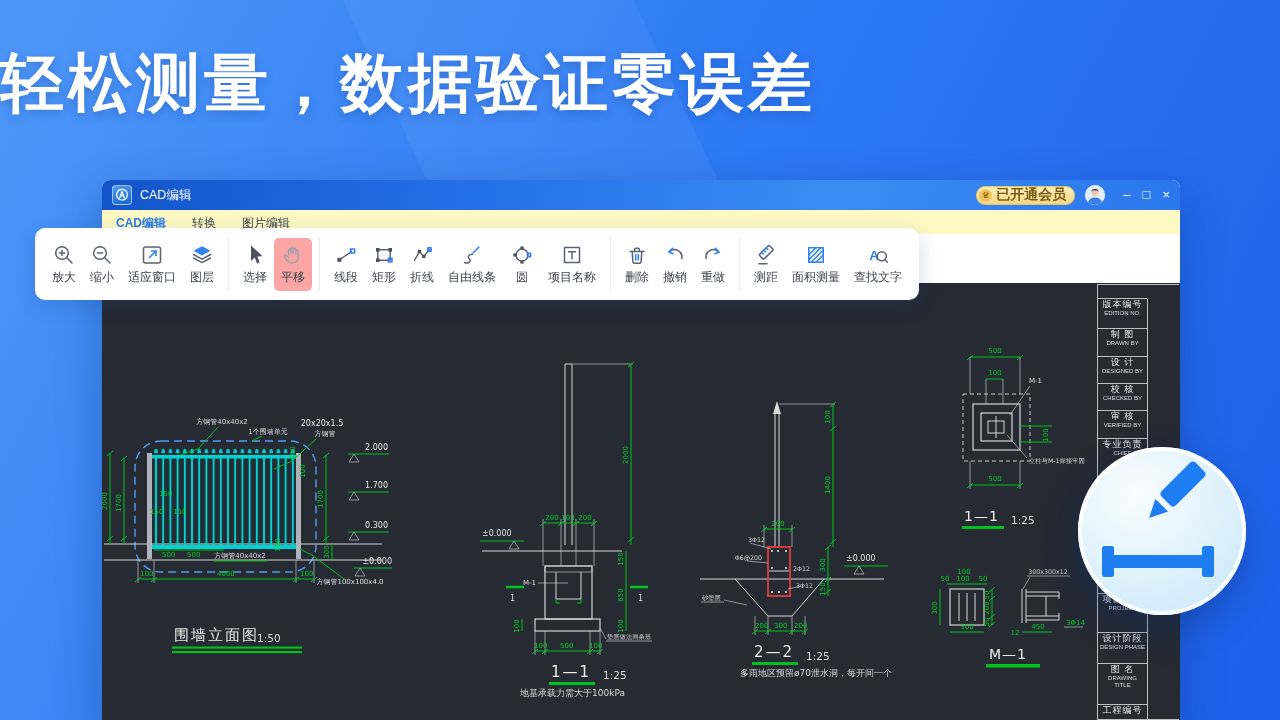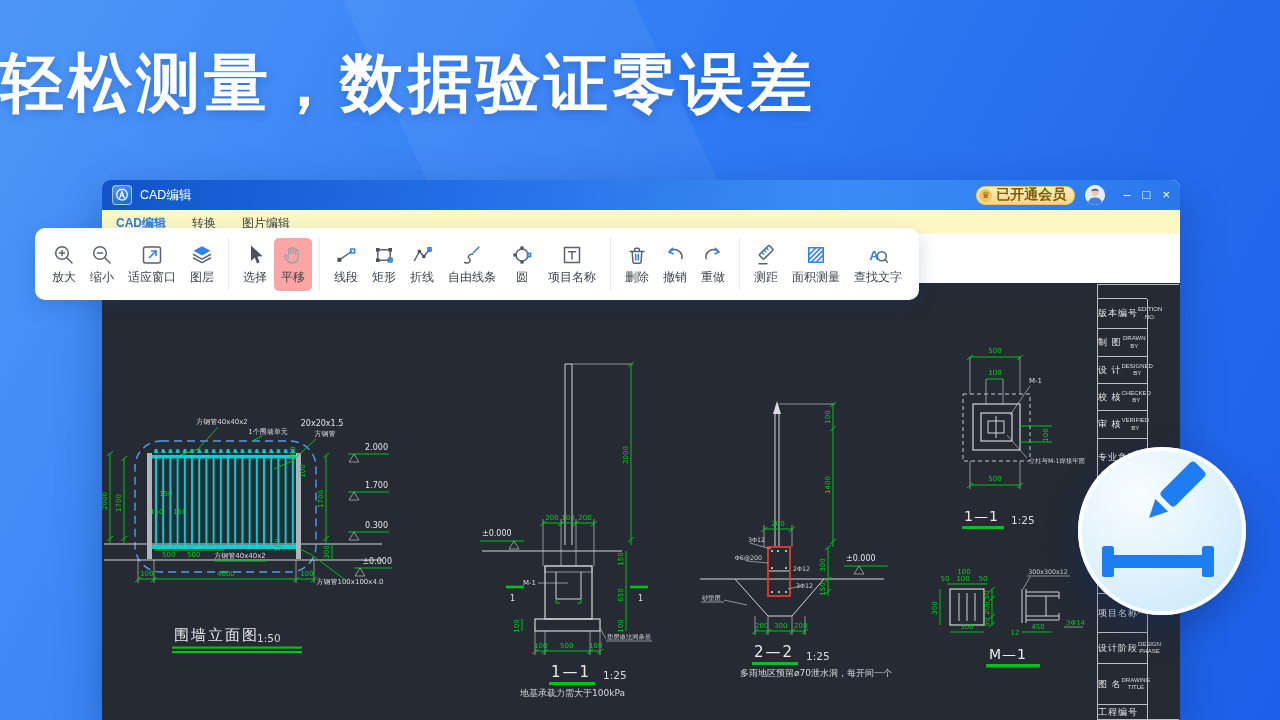--- a/index.html
+++ b/index.html
@@ -62,22 +62,22 @@
   .wt8{fill:#e6e6e6;font-size:8px}
   .tt{fill:#ebebeb;font-size:15px;letter-spacing:2px}
   .tm{fill:#ebebeb;font-size:14px;letter-spacing:1px}
   .ts{fill:#dcdcdc;font-size:10.5px}
   .nt{fill:#d9d9d9;font-size:9px}
   .nt6{fill:#d5d5d5;font-size:6.3px}
   .ul{fill:#00c21c}
   
   .titleblock{position:absolute;left:995px;top:1px;width:82px;height:436px;border:1px solid #bfbfbf;border-right:none;box-sizing:border-box}
   .tb-vline{position:absolute;left:49px;top:14px;bottom:0;width:1px;background:#bfbfbf}
-  .tb-row{border-bottom:1px solid #bfbfbf;width:49px;display:flex;flex-direction:row;
-    align-items:center;justify-content:space-between;text-align:center;box-sizing:border-box}
+  .tb-row{border-bottom:1px solid #bfbfbf;width:49px;display:flex;flex-direction:column;
+    align-items:center;justify-content:flex-start;text-align:center;box-sizing:border-box}
   .tb-row .cn{font-size:9px;color:#e8e8e8;letter-spacing:1px;line-height:1.2;white-space:nowrap}
   .tb-row .en{font-size:6px;color:#dedede;line-height:1.25;transform-origin:center}
   
   .measure-badge{position:absolute;left:1078px;top:447px;width:168px;height:168px;border-radius:50%;z-index:50;
     background:radial-gradient(circle at 35% 28%,#f8fdff 0%,#e2f3fc 45%,#c5e6f8 100%);
     box-shadow:0 14px 34px rgba(10,45,110,.38), inset 0 0 0 4px rgba(255,255,255,.85)}
 </style>
 </head>
 <body>
 

